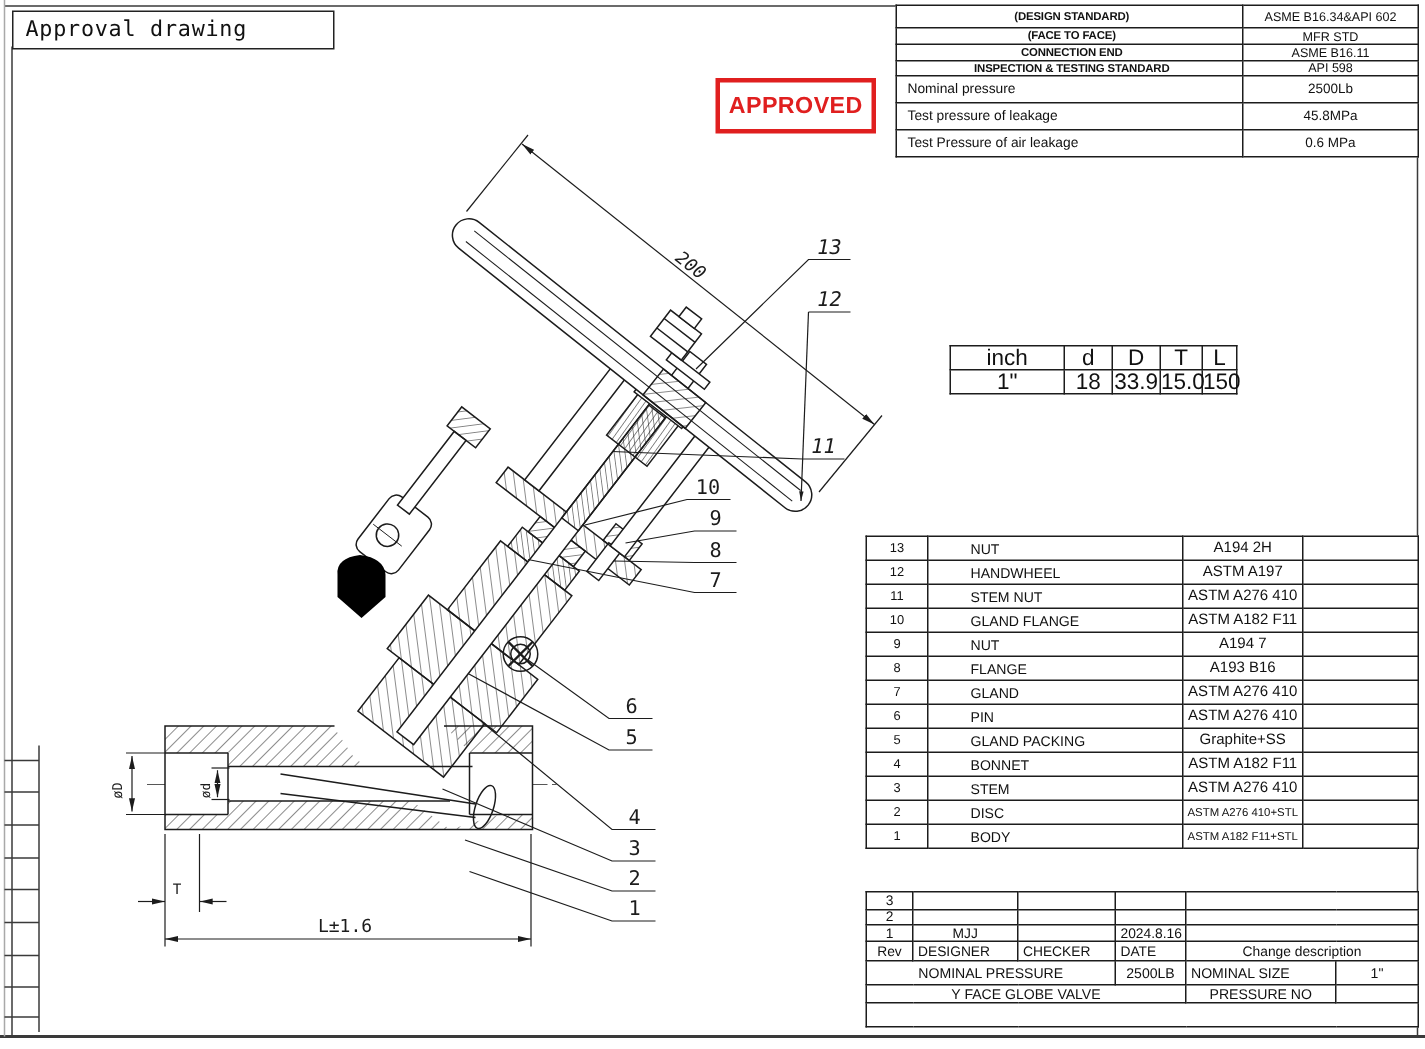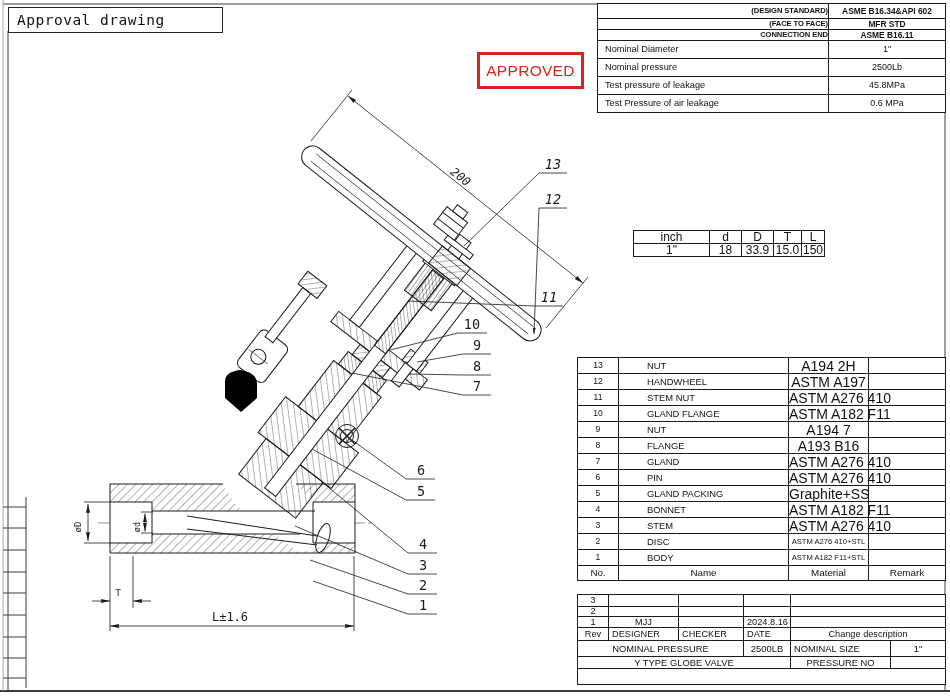--- a/index.html
+++ b/index.html
@@ -3,39 +3,39 @@
 <meta charset="utf-8">
 <style>
   html,body{margin:0;padding:0}
   body{width:950px;height:699px;background:#fff;position:relative;overflow:hidden;
        font-family:"Liberation Sans",sans-serif;color:#111;}
   .abs{position:absolute}
   svg text{font-family:"DejaVu Sans Mono",monospace;fill:#1c1c1c}
   table{border-collapse:collapse;table-layout:fixed;background:#fff}
   td{border:1px solid #1c1c1c;padding:0;font-size:9px;text-align:center;
      white-space:nowrap;overflow:visible;line-height:1;}
-  .std-label{font-weight:bold;font-size:7.6px;text-align:right;padding-left:3px;letter-spacing:-0.1px}
-  .std-val{font-weight:bold;font-size:8.4px}
+  .std-label{font-weight:bold;font-size:7.6px;text-align:center;padding-left:3px;letter-spacing:-0.1px}
+  .std-val{font-weight:normal;font-size:8.4px}
   .perf-title{font-size:10.5px}
   .perf-label{text-align:left;padding-left:7px;font-size:9.2px}
   .perf-val{font-size:9px}
-  .dim-h{font-size:12px}
+  .dim-h{font-size:15px}
   .pt-no{font-size:8.6px}
   .pt-name{text-align:left;padding-left:28px;font-size:9.4px}
-  .pt-mat{font-size:14px}
+  .pt-mat{font-size:10px}
   .pt-mat-sm{font-size:7.6px}
   .pt-head{font-size:9.8px}
   .rv{font-size:9.2px}
   .rv-left{text-align:left;padding-left:3px;font-size:9.2px}
   .tb{font-size:9.4px}
   #approval-box{left:8px;top:7px;width:205px;height:24px;border:1px solid #222;
     font-family:"DejaVu Sans Mono",monospace;font-size:14.5px;line-height:24px;
     padding-left:8px;letter-spacing:0.5px}
   #stamp{left:477px;top:52px;width:101px;height:31px;border:3px solid #e01f1f;
-    color:#e01f1f;font-weight:normal;font-size:15.5px;line-height:31px;text-align:center;
+    color:#e01f1f;font-weight:bold;font-size:15.5px;line-height:31px;text-align:center;
     letter-spacing:0.3px;background:#fff}
 </style>
 </head>
 <body>
 
 <svg class="abs" style="left:0;top:0" width="950" height="699" viewBox="0 0 950 699">
   <defs>
     <pattern id="h45" patternUnits="userSpaceOnUse" width="6" height="6" patternTransform="rotate(45)">
       <line x1="0" y1="0" x2="0" y2="6" stroke="#222" stroke-width="0.7"></line>
     </pattern>
@@ -248,23 +248,23 @@
     <td class="std-val">ASME B16.34&amp;API 602</td>
       </tr>
   <tr style="height:11px">
     <td class="std-label">(FACE TO FACE)</td>
     <td class="std-val">MFR STD</td>
       </tr>
   <tr style="height:11px">
     <td class="std-label">CONNECTION END</td>
     <td class="std-val">ASME B16.11</td>
       </tr>
-  <tr style="height:18px">
-    <td class="perf-label">Nominal Diameter</td>
-    <td class="perf-val">1"</td>
+  <tr style="height:10px">
+    <td class="std-label">INSPECTION &amp; TESTING STANDARD</td>
+    <td class="std-val">API 598</td>
       </tr>
   <tr style="height:18px">
     <td class="perf-label">Nominal pressure</td>
     <td class="perf-val">2500Lb</td>
       </tr>
   <tr style="height:18px">
     <td class="perf-label">Test pressure of leakage</td>
     <td class="perf-val">45.8MPa</td>
       </tr>
   <tr style="height:18px">
@@ -379,26 +379,20 @@
     <td class="pt-name">DISC</td>
     <td class="pt-mat pt-mat-sm">ASTM A276 410+STL</td>
     <td></td>
       </tr>
   <tr style="height:16px">
     <td class="pt-no">1</td>
     <td class="pt-name">BODY</td>
     <td class="pt-mat pt-mat-sm">ASTM A182 F11+STL</td>
     <td></td>
       </tr>
-  <tr style="height:15px">
-    <td class="pt-head">No.</td>
-    <td class="pt-head">Name</td>
-    <td class="pt-head">Material</td>
-    <td class="pt-head">Remark</td>
-      </tr>
 </tbody>
   </table>
 
 <table class="abs" style="left:577px;top:594px;width:368px">
   <colgroup>
       <col style="width:31px">
       <col style="width:70px">
       <col style="width:65px">
       <col style="width:47px">
       <col style="width:100px">
@@ -433,21 +427,21 @@
     <td class="rv-left">DATE</td>
     <td colspan="2" class="rv">Change description</td>
       </tr>
   <tr style="height:16px">
     <td colspan="3" class="tb">NOMINAL PRESSURE</td>
     <td class="tb">2500LB</td>
     <td class="rv-left tb">NOMINAL SIZE</td>
     <td class="tb">1"</td>
       </tr>
   <tr style="height:12px">
-    <td colspan="4" class="tb">Y TYPE GLOBE VALVE</td>
+    <td colspan="4" class="tb">Y FACE GLOBE VALVE</td>
     <td class="tb">PRESSURE NO</td>
     <td></td>
       </tr>
   <tr style="height:16px">
     <td colspan="6"></td>
       </tr>
 </tbody>
   </table>
 
 </body></html>

